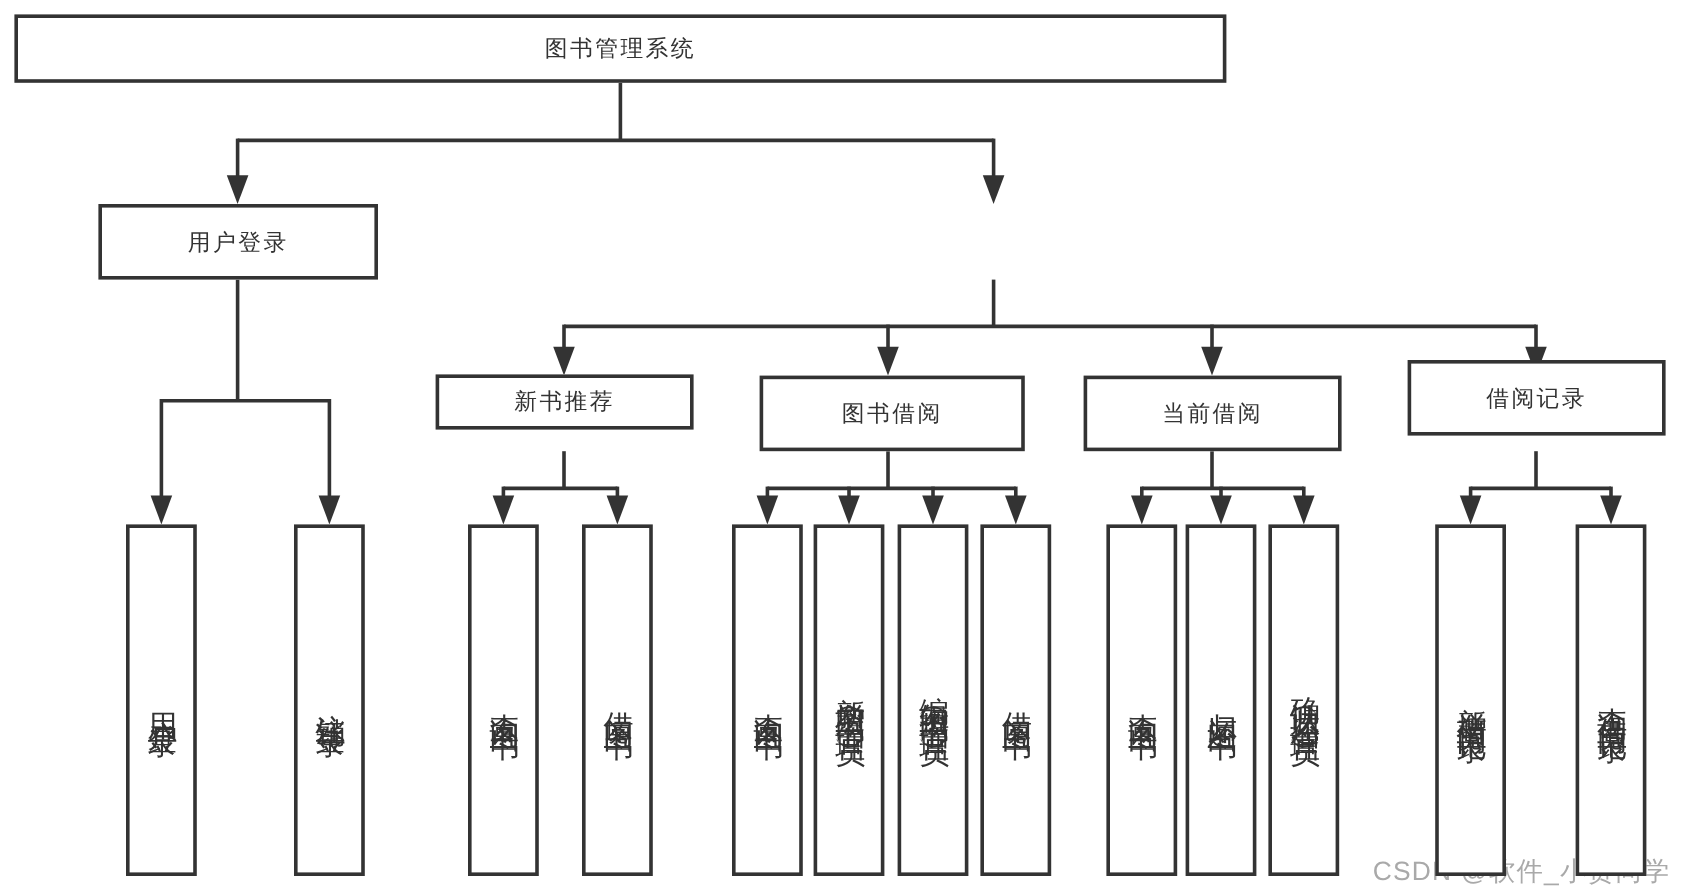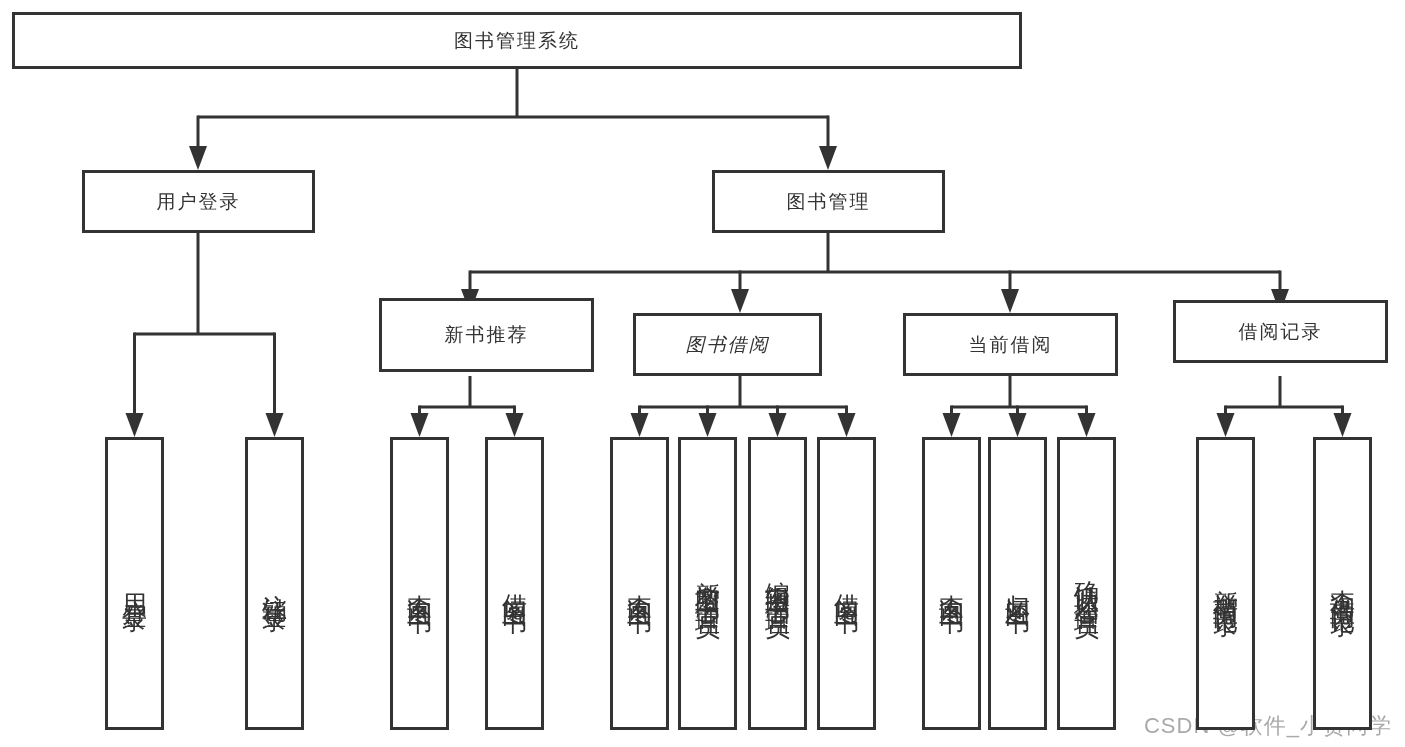--- a/index.html
+++ b/index.html
@@ -100,23 +100,22 @@
       <line x1="1280" y1="376" x2="1280" y2="407" stroke="#333333" stroke-width="3"></line>
       <line x1="1225.5" y1="407" x2="1342.5" y2="407" stroke="#333333" stroke-width="3"></line>
       <line x1="1225.5" y1="405.5" x2="1225.5" y2="417" stroke="#333333" stroke-width="3"></line>
       <polygon points="1225.5,437 1216.5,413 1234.5,413" fill="#333333"></polygon>
       <line x1="1342.5" y1="405.5" x2="1342.5" y2="417" stroke="#333333" stroke-width="3"></line>
       <polygon points="1342.5,437 1333.5,413 1351.5,413" fill="#333333"></polygon>
     </svg>
   <div class="watermark" style="color: rgb(169, 169, 169);">CSDN @软件_小贺同学</div>
 <div class="node h" style="left: 12px; top: 12px; width: 1010px; height: 57px;">图书管理系统</div>
     <div class="node h" style="left: 82px; top: 170px; width: 233px; height: 63px;">用户登录</div>
-    <div class="node h" style="left: 712px; top: 170px; width: 233px; height: 63px;">图书管理</div>
-    <div class="node h" style="left: 363px; top: 298px; width: 215px; height: 74px; margin-left: 16px;">新书推荐</div>
-    <div class="node h" style="left: 633px; top: 313px; width: 189px; height: 63px; font-style: italic;">图书借阅</div>
+    <div class="node h" style="left: 363px; top: 312px; width: 215px; height: 46px;">新书推荐</div>
+    <div class="node h" style="left: 633px; top: 313px; width: 221px; height: 63px;">图书借阅</div>
     <div class="node h" style="left: 903px; top: 313px; width: 215px; height: 63px; text-align: right;">当前借阅</div>
     <div class="node h" style="left: 1173px; top: 300px; width: 215px; height: 63px;">借阅记录</div>
     <div class="node v" style="left: 105px; top: 437px; width: 59px; height: 293px;">用户登录</div>
     <div class="node v" style="left: 245px; top: 437px; width: 59px; height: 293px;">注销登录</div>
     <div class="node v" style="left: 390px; top: 437px; width: 59px; height: 293px;">查询图书</div>
     <div class="node v" style="left: 485px; top: 437px; width: 59px; height: 293px;">借阅图书</div>
     <div class="node v" style="left: 610px; top: 437px; width: 59px; height: 293px;">查询图书</div>
     <div class="node v" style="left: 678px; top: 437px; width: 59px; height: 293px;">新增图书（管理员）</div>
     <div class="node v" style="left: 748px; top: 437px; width: 59px; height: 293px;">编辑图书（管理员）</div>
     <div class="node v" style="left: 817px; top: 437px; width: 59px; height: 293px;">借阅图书</div>

